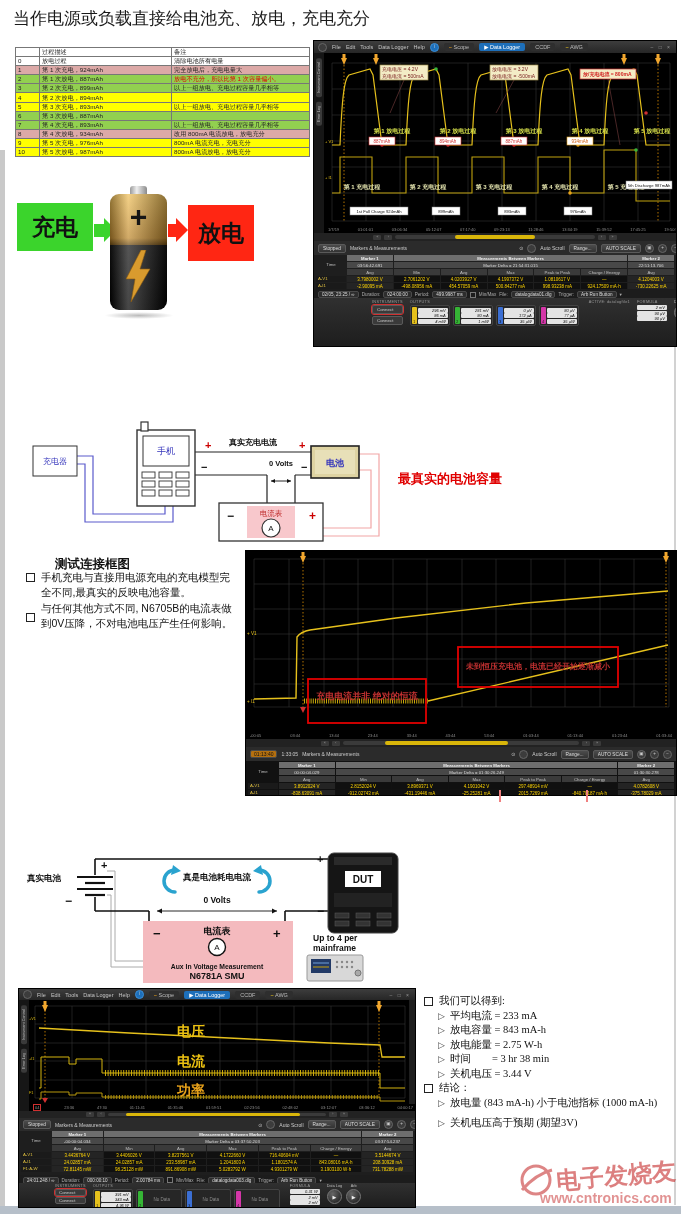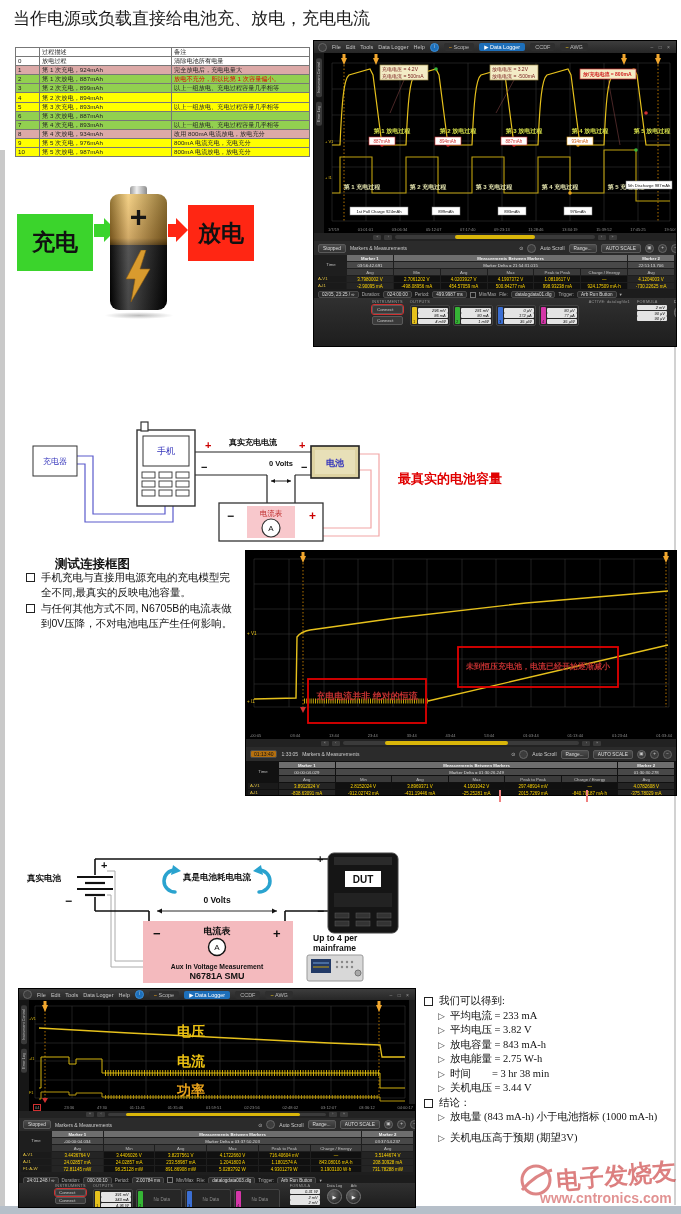--- a/index.html
+++ b/index.html
@@ -62,21 +62,21 @@
 </style>
 </head>
 <body>
 
 <div id="page">
 
   <div class="ab" style="left:0;top:150px;width:5px;height:1058px;background:#c9c9c9;"></div>
   <div class="ab" style="left:674px;top:40px;width:2px;height:1165px;background:#d2d2d2;"></div>
   <div class="ab" style="left:0;top:1206px;width:681px;height:8px;background:#b6bfc9;"></div>
 
-  <div class="ab ttl" style="left:13px;top:7px;font-size:17px;">当作电源或负载直接给电池充、放电，充电电流</div>
+  <div class="ab ttl" style="left:13px;top:7px;font-size:17px;">当作电源或负载直接给电池充、放电，充电充分</div>
 
   <table id="tbl1" class="ab" style="left:15px;top:47px;width:294px;">
     <colgroup>
         <col style="width:24px">
         <col style="width:132px">
         <col style="width:138px">
       </colgroup>
     <tbody>
         <tr class="rw">
           <td></td>
@@ -134,21 +134,21 @@
           <td>800mA 电流充电，充电充分</td>
         </tr>
     <tr class="ry">
           <td>10</td>
           <td>第 5 次放电，987mAh</td>
           <td>800mA 电流放电，放电充分</td>
         </tr>
   </tbody>
     </table>
 
-  <div class="ab bigbox" style="left:17px;top:214px;width:76px;height:57px;background:#3bd42c;">充电</div>
+  <div class="ab bigbox" style="left:17px;top:203px;width:76px;height:48px;background:#3bd42c;">充电</div>
   <div class="ab" style="left:94px;top:224px;width:10px;height:13px;background:#3bd42c;"></div>
   <div class="ab arrhead" style="left:104px;top:218px;border-top:12px solid transparent;border-bottom:12px solid transparent;border-left:12px solid #3bd42c;"></div>
   <div class="ab" style="left:110px;top:186px;width:57px;height:132px;">
     <div class="ab" style="left:20px;top:0;width:17px;height:10px;background:linear-gradient(90deg,#9a9a9a,#efefef 40%,#8a8a8a);border-radius:3px 3px 0 0;"></div>
     <div class="ab" style="left:0;top:8px;width:57px;height:116px;border-radius:9px;background:linear-gradient(90deg,rgba(0,0,0,.38),rgba(255,255,255,.28) 32%,rgba(0,0,0,.42)),linear-gradient(180deg,#f0c05a 0%,#c08a2e 38%,#6e4a10 44%,#141414 44%,#000 100%);">
       <div style="position:absolute;left:0;width:57px;top:8px;text-align:center;font-size:30px;font-weight:bold;color:#161616;line-height:30px;">+</div>
       <svg width="26" height="52" style="position:absolute;left: 16px;top:56px;">
           <polygon points="15,0 0,29 9,29 5,52 24,19 14,19 20,0" fill="#d99b2e" stroke="#8a5a10" stroke-width="0.6"></polygon>
         </svg>
     </div>
@@ -448,21 +448,21 @@
     </g>
   </svg>
   <div class="ab" style="left:398px;top:470px;font-size:13px;font-weight:bold;color:#e00000;">最真实的电池容量</div>
 
   <div class="ab" style="left:55px;top:556px;font-size:12.5px;font-weight:bold;color:#111;">测试连接框图</div>
   <div class="ab" style="left:26px;top:570px;width:212px;">
     <div class="blt" style="display:flex;">
         <span class="chk" style="margin-top:3px;flex:none;"></span>
         <span>手机充电与直接用电源充电的充电模型完全不同,最真实的反映电池容量。</span>
       </div>
-    <div class="blt" style="display:flex;margin-top:2px;">
+    <div class="blt" style="display:flex;margin-top:2px;align-items:center;">
         <span class="chk" style="margin-top:3px;flex:none;"></span>
         <span>与任何其他方式不同, N6705B的电流表做到0V压降，不对电池电压产生任何影响。</span>
       </div>
   </div>
 
   <div class="sh" style="left:245px;top:550px;width:430px;height:244px;background:#111;">
     <svg viewBox="0 0 430 180" style="display:block;width:430px;height:180px;background:#000;">
       <path d="M8,8V156 M43,8V156 M78,8V156 M112,8V156 M147,8V156 M181,8V156 M216,8V156 M250,8V156 M285,8V156 M319,8V156 M354,8V156 M388,8V156 M423,8V156 M8,8H423 M8,33H423 M8,58H423 M8,83H423 M8,108H423 M8,133H423 M8,156H423" stroke="#3c3c3c" stroke-width="0.5" fill="none"></path>
       <path d="M57,12V156 M420,12V156" stroke="#e09000" stroke-width="0.8" stroke-dasharray="1.5,2" fill="none"></path>
       <line x1="58" y1="150" x2="182" y2="150" stroke="#c8a80a" stroke-width="5" stroke-dasharray="1,1.2"></line>
@@ -820,21 +820,20 @@
             <span class="runl">Arb</span>
             <span class="runb">▶</span>
           </div>
       </div>
     </div>
   </div>
 
   <div class="ab" style="left:424px;top:994px;width:254px;">
     <div class="res" style="display:flex;"><span class="chk" style="margin-top:3px;flex:none;"></span><span>我们可以得到:</span></div>
     <div class="res"><span class="arr">▷</span><span>平均电流 = 233 mA</span></div>
-    <div class="res"><span class="arr">▷</span><span>平均电压 = 3.82 V</span></div>
     <div class="res"><span class="arr">▷</span><span>放电容量 = 843 mA-h</span></div>
     <div class="res"><span class="arr">▷</span><span>放电能量 = 2.75 W-h</span></div>
     <div class="res"><span class="arr">▷</span><span>时间        = 3 hr 38 min</span></div>
     <div class="res"><span class="arr">▷</span><span>关机电压 = 3.44 V</span></div>
     <div class="res" style="display:flex;"><span class="chk" style="margin-top:3px;flex:none;"></span><span>结论：</span></div>
     <div class="res" style="display:flex;"><span class="arr" style="flex:none;">▷</span><span>放电量 (843 mA-h) 小于电池指标 (1000 mA-h)</span></div>
     <div class="res" style="display:flex;margin-top:6px;"><span class="arr" style="flex:none;">▷</span><span>关机电压高于预期 (期望3V)</span></div>
   </div>
 
   <svg class="ab" viewBox="0 0 40 40" style="left:516px;top:1160px;width:40px;height:40px;opacity:.55;">

